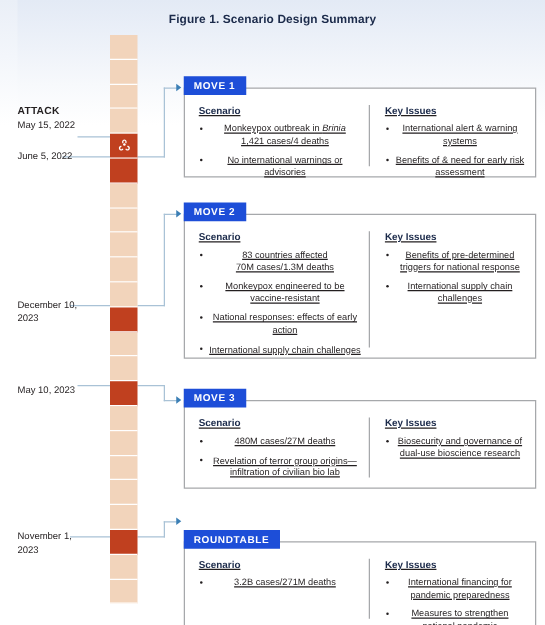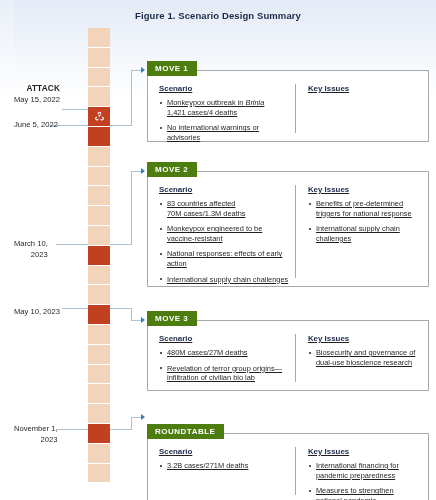--- a/index.html
+++ b/index.html
@@ -79,21 +79,21 @@
   }
   .biohazard {
     display: block;
     width: 11px;
     height: 11px;
   }
 
   
   .date-label {
     position: absolute;
-    text-align: right;
+    text-align: left;
     font-size: 7.6px;
     line-height: 10.5px;
     color: #231f20;
     z-index: 5;
     white-space: nowrap;
   }
   .date-label .attack-word {
     display: block;
     font-weight: bold;
     font-size: 8.2px;
@@ -132,21 +132,21 @@
     border: 1px solid #a6a8ab;
     background: #ffffff;
     box-sizing: border-box;
     z-index: 4;
   }
   .move-tab {
     position: absolute;
     left: -1px;
     top: -10px;
     height: 15px;
-    background: #4d7c0f;
+    background: #1d4ed8;
     color: #ffffff;
     font-size: 8px;
     font-weight: bold;
     letter-spacing: 0.5px;
     display: flex;
     align-items: center;
     padding: 0 9px 0 8px;
     box-sizing: border-box;
     z-index: 6;
   }
@@ -172,20 +172,21 @@
   .col-head {
     font-size: 7.9px;
     font-weight: bold;
     color: #1b2a4a;
     margin-bottom: 5px;
   }
   ul.bullets {
     list-style: none;
     margin: 0;
     padding: 0;
+    text-align: center;
   }
   ul.bullets li {
     position: relative;
     padding-left: 8px;
     margin-bottom: 6px;
     font-size: 7.4px;
     line-height: 9.6px;
     color: #231f20;
   }
   ul.bullets li:before {
@@ -248,21 +249,21 @@
   </div>
 
 <div class="date-label" style="left:14px; top:84px;">
   <span class="attack-word">ATTACK</span>
   <span class="dline">May 15, 2022</span>
 </div>
 <div class="date-label" style="left:14px; top:120px;">
   <span class="dline">June 5, 2022</span>
 </div>
 <div class="date-label" style="left:14px; top:239px;">
-  <span class="dline">March 10,</span>
+  <span class="dline">December 10,</span>
   <span class="dline">2023</span>
 </div>
 <div class="date-label" style="left:14px; top:307px;">
   <span class="dline">May 10, 2023</span>
 </div>
 <div class="date-label" style="left:14px; top:424px;">
   <span class="dline">November 1,</span>
   <span class="dline">2023</span>
 </div>
 
@@ -307,20 +308,24 @@
   <div class="box-body">
     <div class="col col-scenario">
       <div class="col-head">Scenario</div>
       <ul class="bullets">
           <li>Monkeypox outbreak in <em>Brinia</em><br>1,421 cases/4 deaths</li>
           <li>No international warnings or advisories</li>
         </ul>
     </div>
     <div class="col col-key">
       <div class="col-head">Key Issues</div>
+      <ul class="bullets">
+          <li>International alert &amp; warning systems</li>
+          <li>Benefits of &amp; need for early risk assessment</li>
+        </ul>
     </div>
   </div>
 </div>
 
 <div class="move-box" style="top:171px; height:116px;">
   <div class="move-tab">
     <span>MOVE 2</span>
   </div>
   <div class="box-body">
     <div class="col col-scenario">

